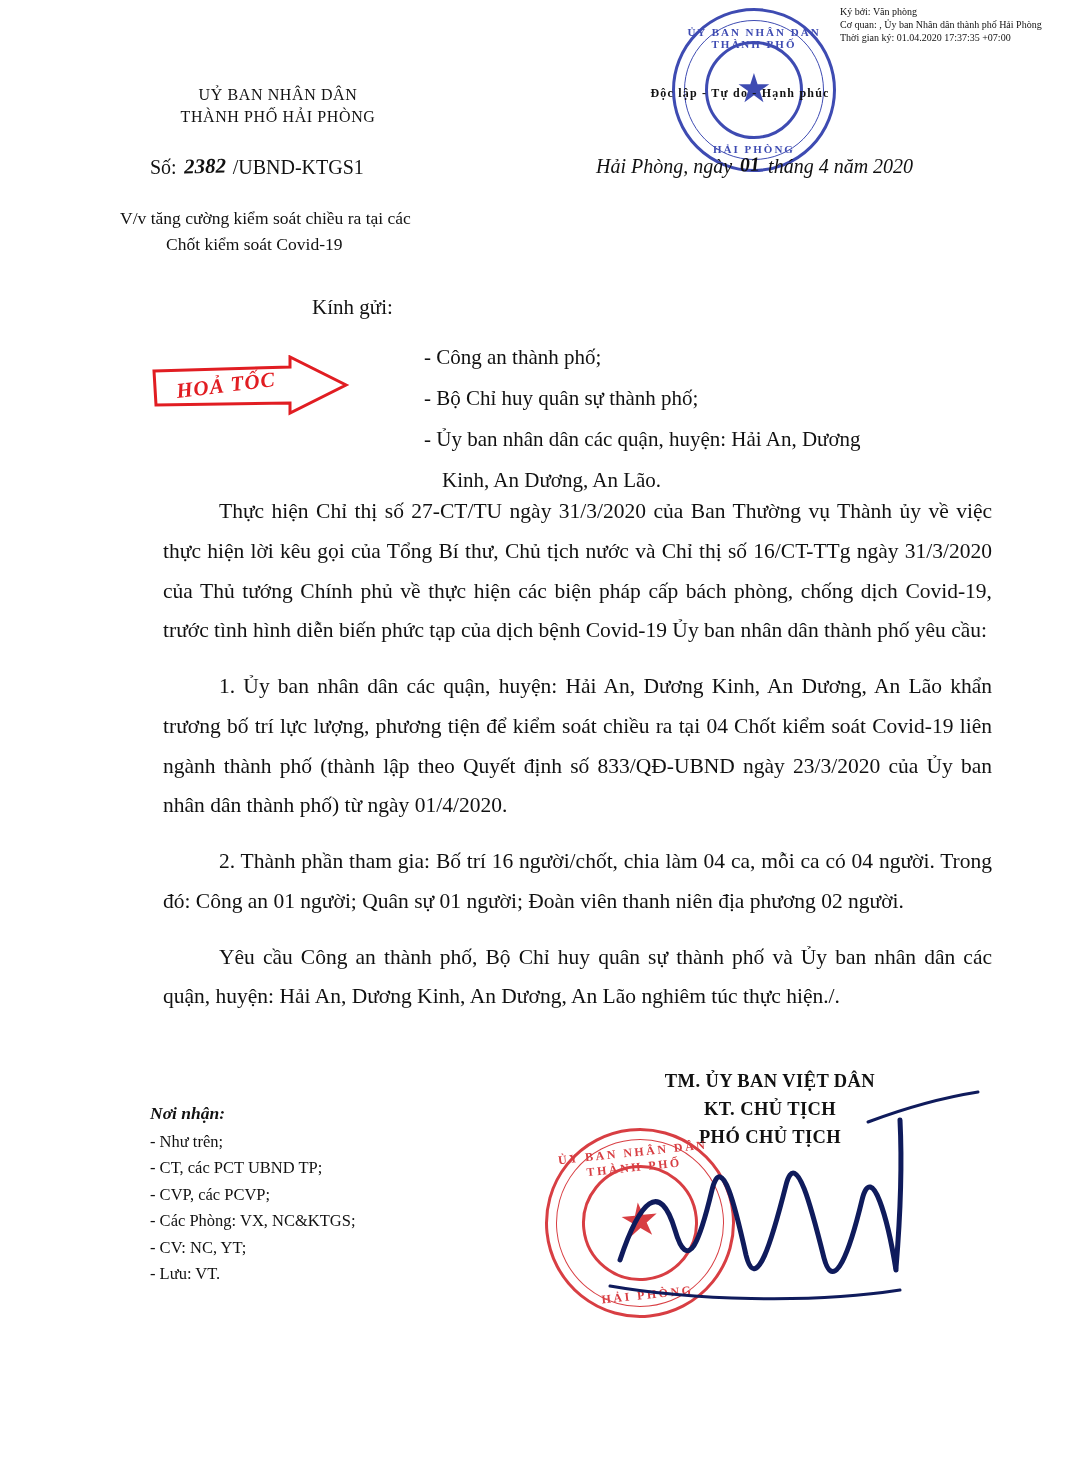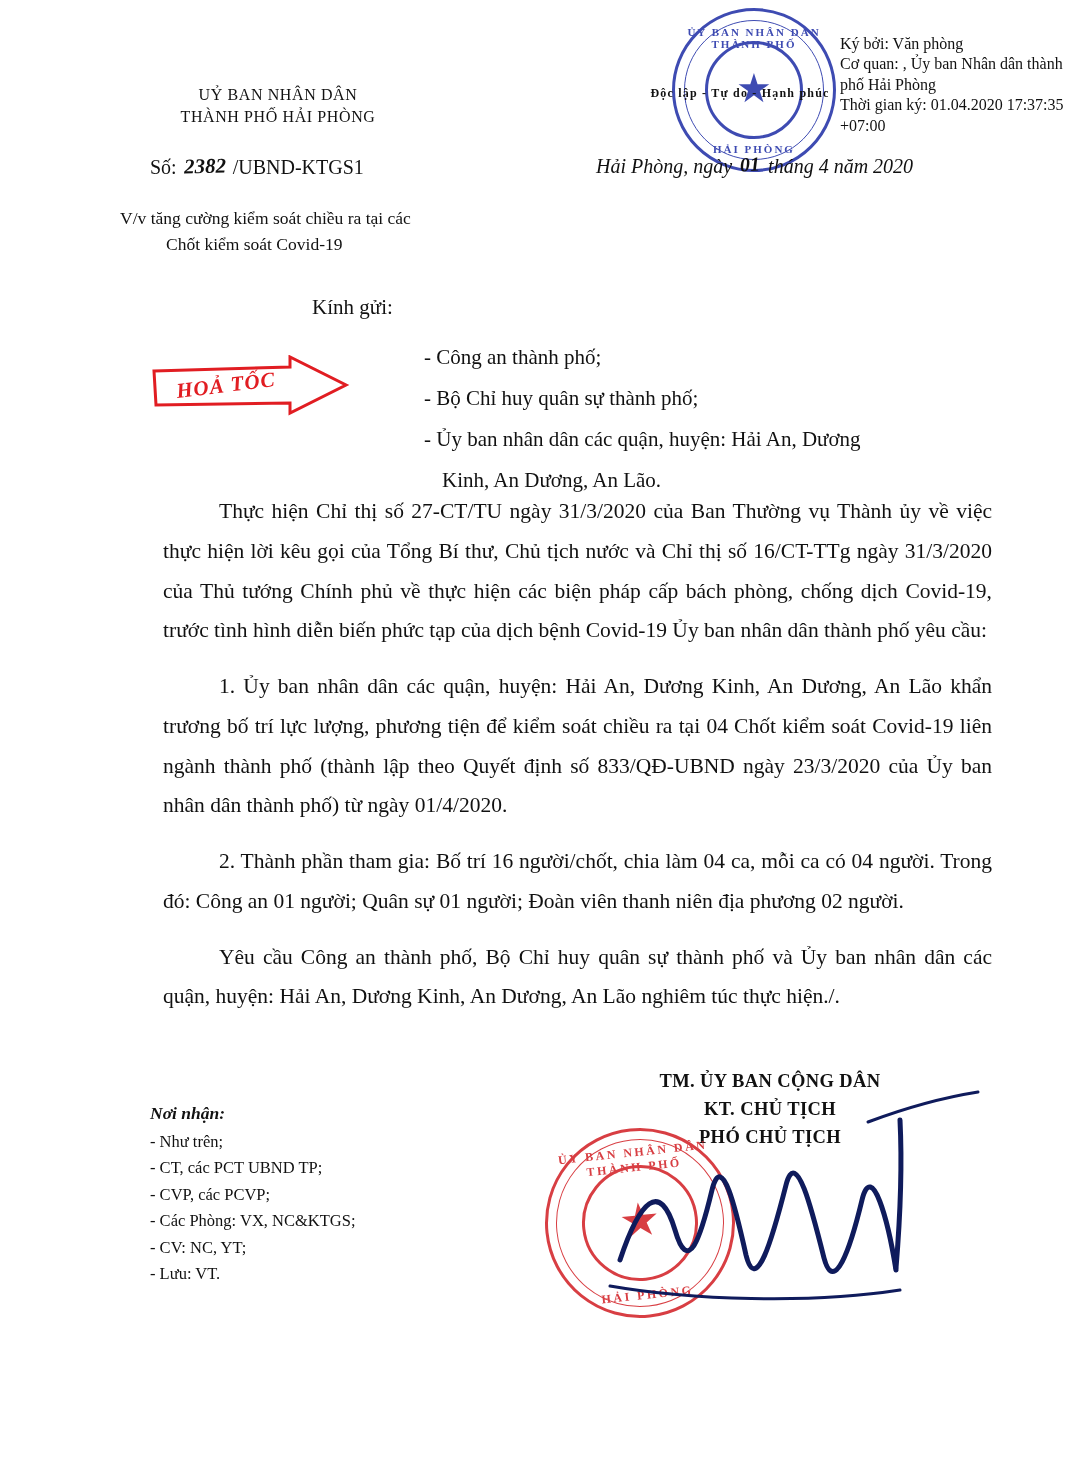--- a/index.html
+++ b/index.html
@@ -13,24 +13,23 @@
     overflow: hidden;
   }
 
   
   .sig-meta {
     position: absolute;
     top: 6px;
     left: 840px;
     width: 238px;
     font-family: "Liberation Serif", serif;
-    font-size: 16px;
+    font-size: 10px;
     line-height: 1.28;
     color: #111;
-    margin-top: 28px;
   }
   .sig-meta div { white-space: normal; }
 
   
   .hdr-left {
     position: absolute;
     top: 84px;
     left: 108px;
     width: 340px;
     text-align: center;
@@ -352,21 +351,21 @@
   <div class="title">Nơi nhận:</div>
   <div>- Như trên;</div>
   <div>- CT, các PCT UBND TP;</div>
   <div>- CVP, các PCVP;</div>
   <div>- Các Phòng: VX, NC&amp;KTGS;</div>
   <div>- CV: NC, YT;</div>
   <div>- Lưu: VT.</div>
 </div>
 
 <div class="signer">
-  <div>TM. ỦY BAN CỘNG DÂN</div>
+  <div>TM. ỦY BAN VIỆT DÂN</div>
   <div>KT. CHỦ TỊCH</div>
   <div>PHÓ CHỦ TỊCH</div>
 </div>
 
 <div class="red-seal">
   <div class="rs-top">ỦY BAN NHÂN DÂN THÀNH PHỐ</div>
   <div class="red-seal-inner"></div>
   <div class="red-seal-star">★</div>
   <div class="rs-bot">HẢI PHÒNG</div>
 </div>

